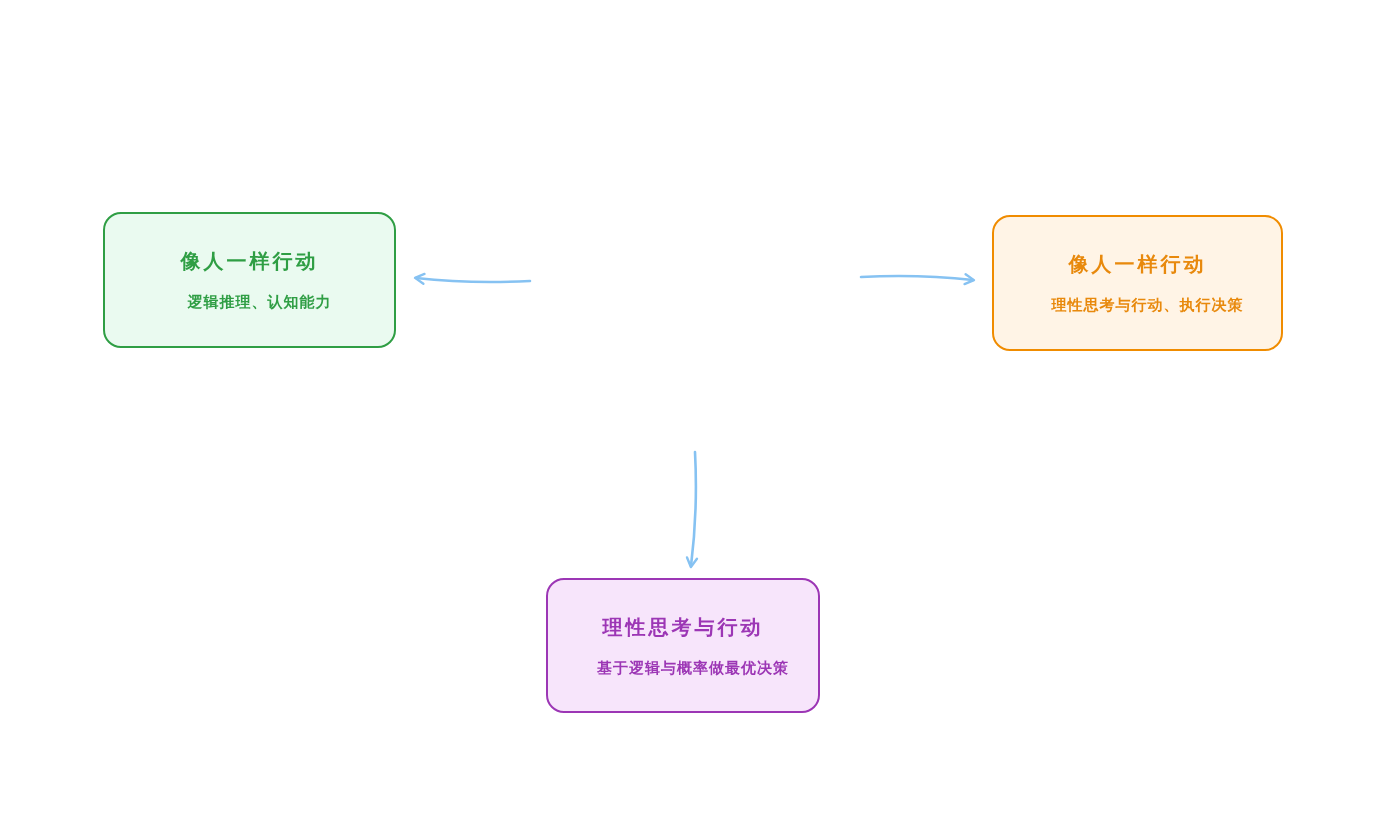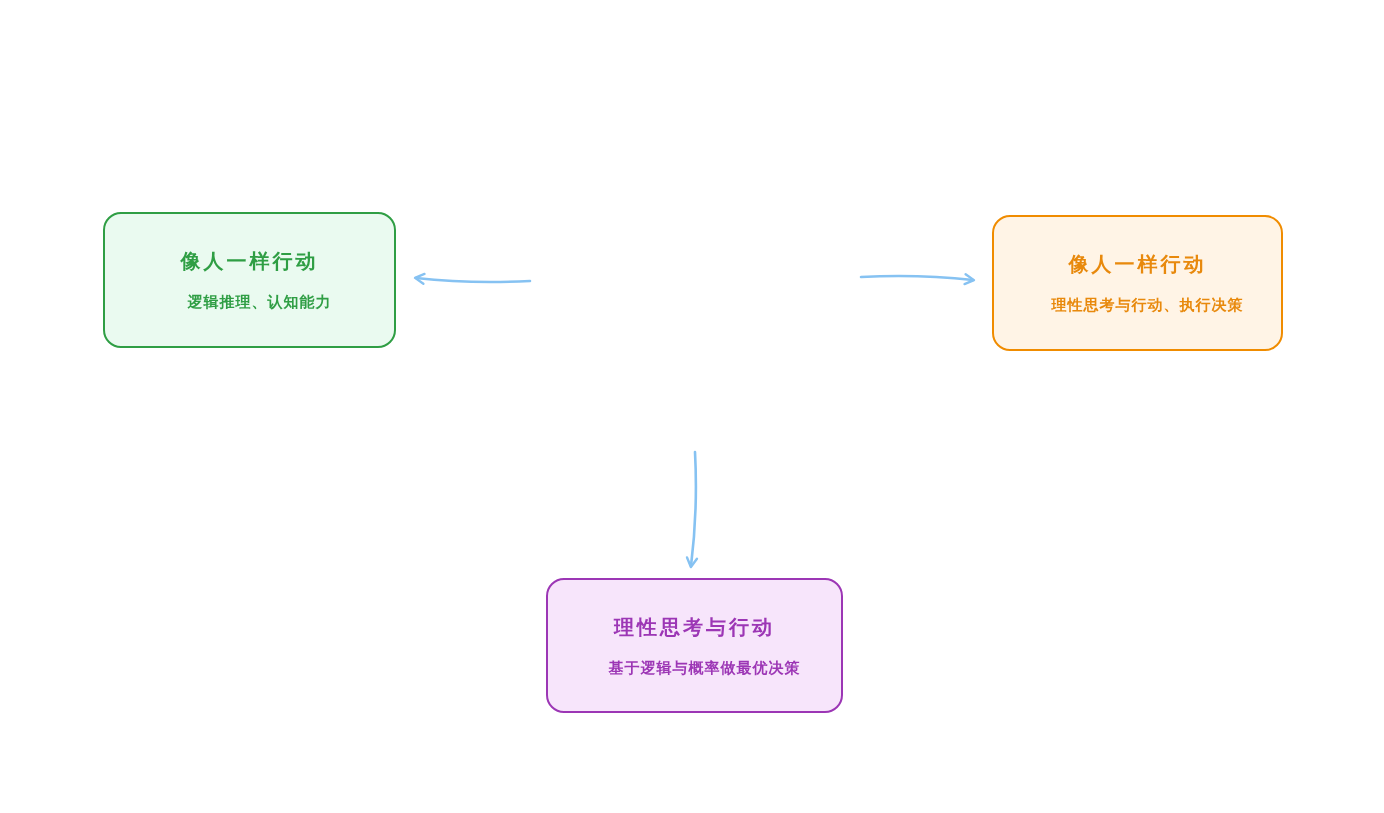--- a/index.html
+++ b/index.html
@@ -69,21 +69,21 @@
   }
   .box-right {
     left: 992px;
     top: 215px;
     width: 291px;
     height: 136px;
   }
   .box-bottom {
     left: 546px;
     top: 578px;
-    width: 297px;
+    width: 274px;
     height: 135px;
   }
 </style>
 </head>
 <body>
 
 <div class="canvas">
 
   <svg class="arrows" width="1384" height="813" viewBox="0 0 1384 813">
     <defs>

